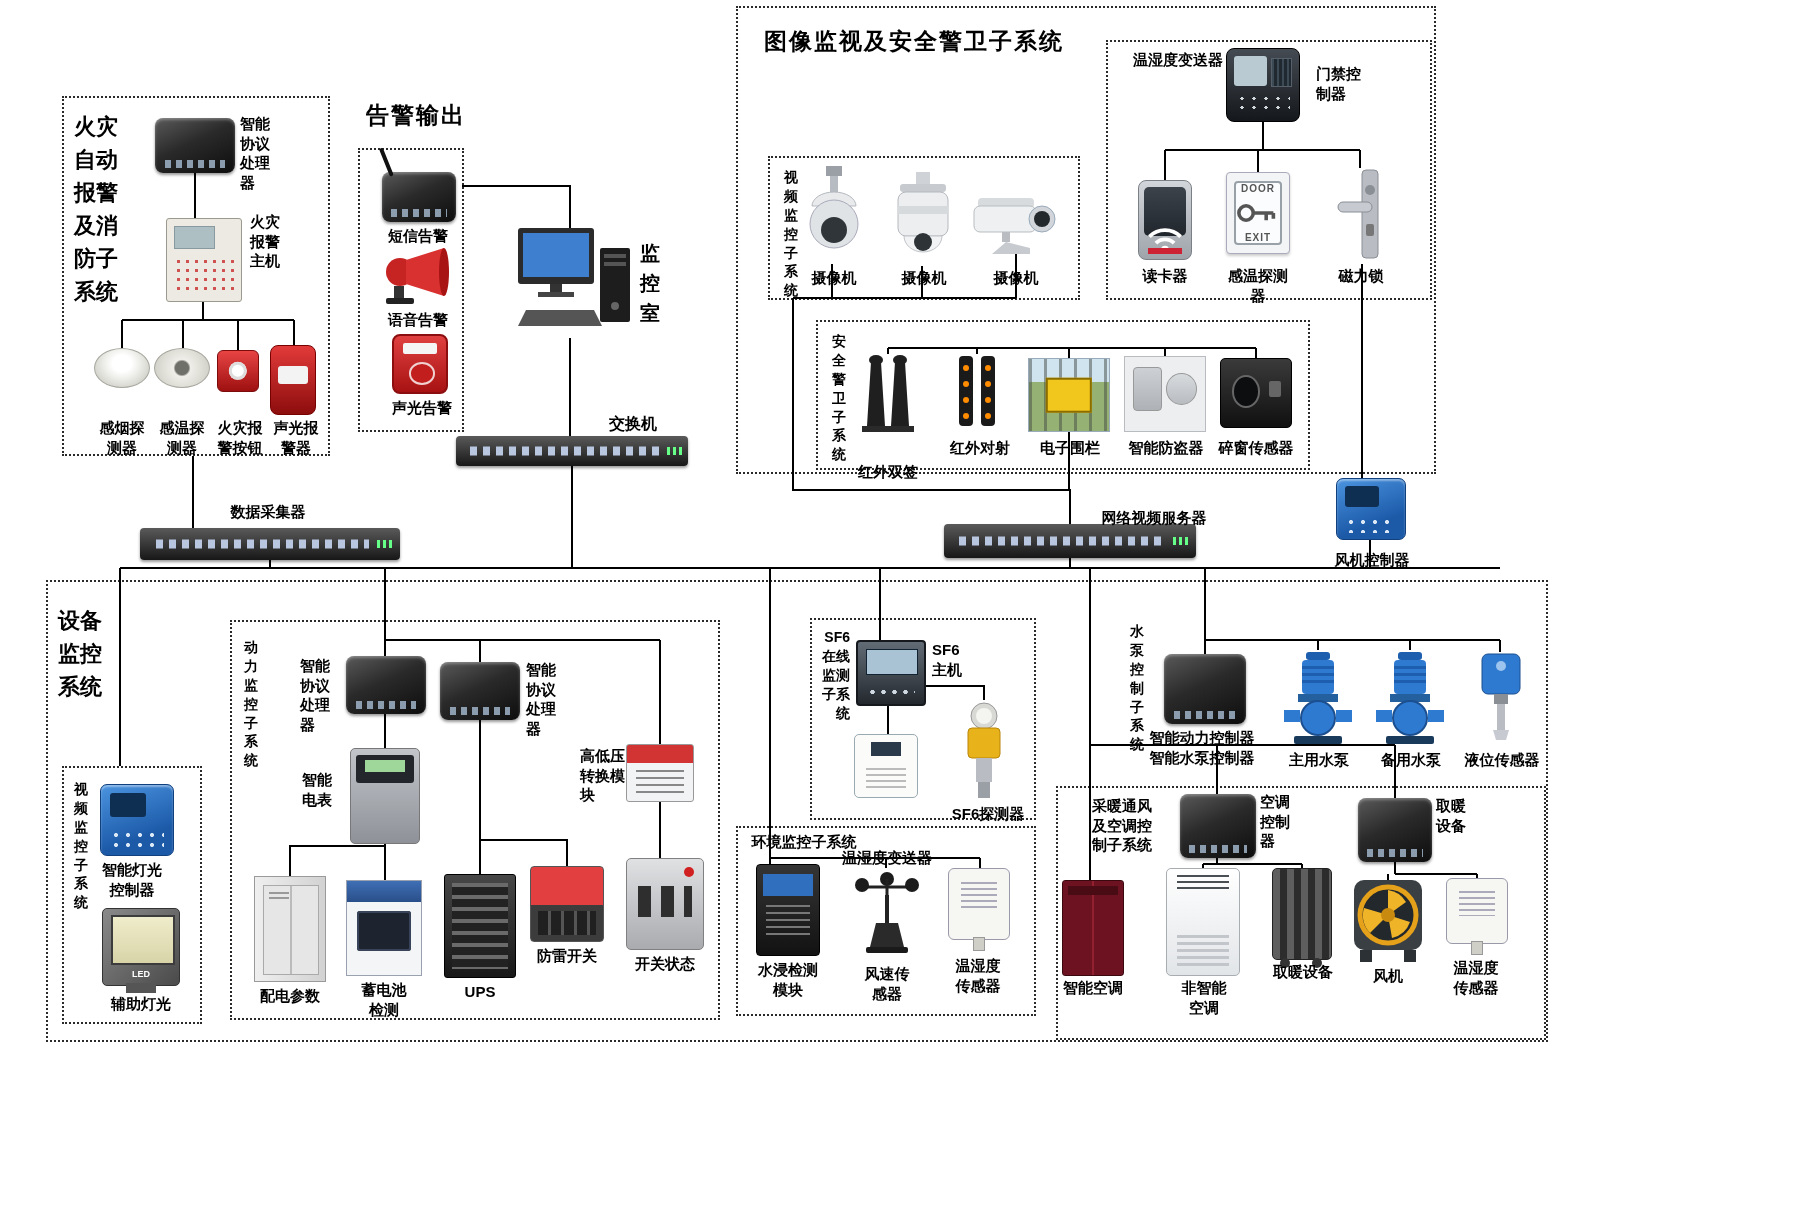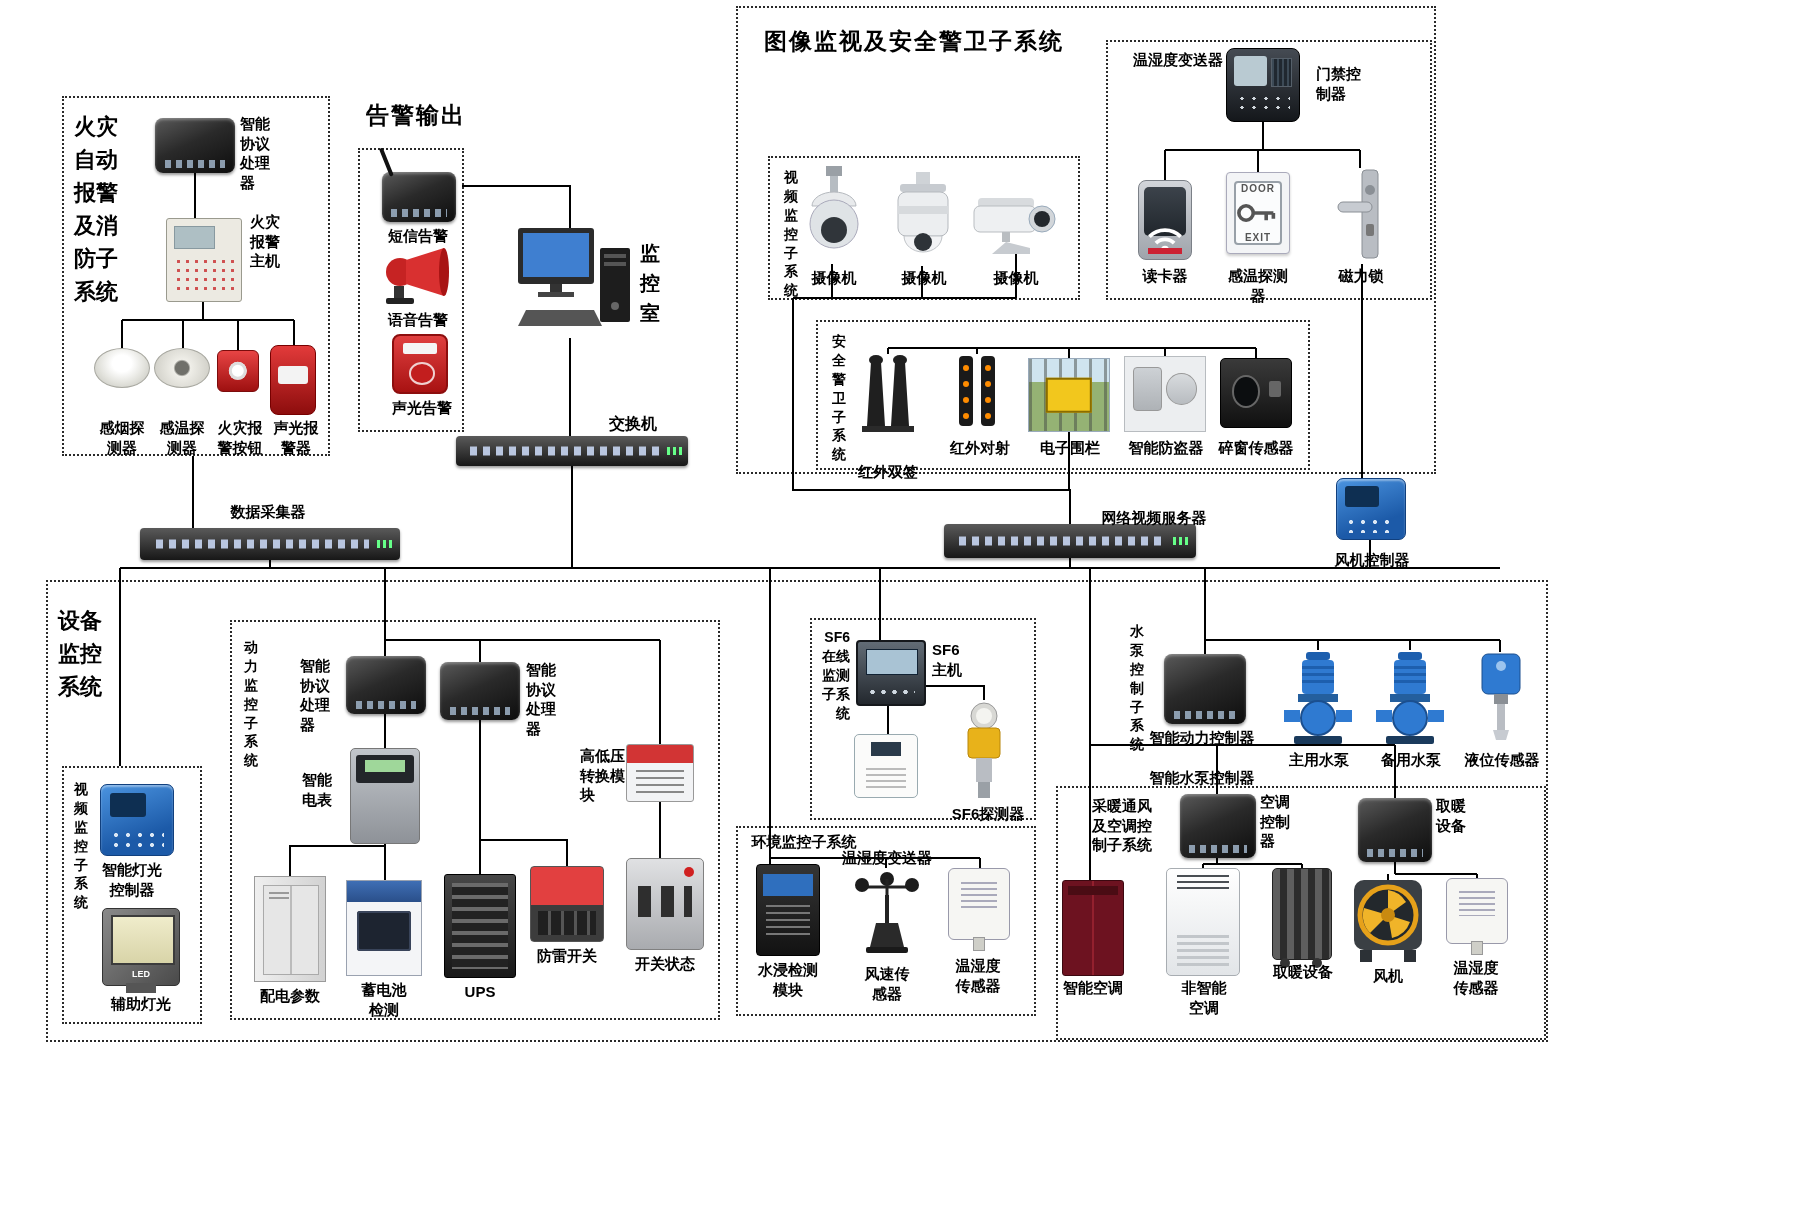--- a/index.html
+++ b/index.html
@@ -424,21 +424,21 @@
         <rect x="12" y="78" width="42" height="6" rx="2" fill="#1a1a1a"></rect>
       </svg>
     </div>
     <div class="lbl" style="left:862px;top:964px;width:50px">风速传感器</div>
     <div class="dev d-humsensor" style="left:948px;top:868px;width:62px;height:72px"></div>
     <div class="lbl" style="left:952px;top:956px;width:52px">温湿度传感器</div>
 
     <div class="vsml" style="left:1128px;top:622px;width:16px">水泵控制子系统</div>
     <div class="dev d-netbox" style="left:1164px;top:654px;width:82px;height:70px"></div>
     <div class="lbl" style="left:1146px;top:728px;width:112px">智能动力控制器</div>
-    <div class="lbl" style="left:1146px;top:768px;width:112px">智能水泵控制器</div>
+    <div class="lbl" style="left:1146px;top:748px;width:112px">智能水泵控制器</div>
     <div class="dev" style="left:1284px;top:650px;width:68px;height:96px">
       <svg viewBox="0 0 68 96">
         <rect x="22" y="2" width="24" height="8" rx="3" fill="#1d5fae"></rect>
         <rect x="18" y="10" width="32" height="34" rx="4" fill="#2f7ad1"></rect>
         <rect x="18" y="16" width="32" height="3" fill="#1d5fae"></rect>
         <rect x="18" y="23" width="32" height="3" fill="#1d5fae"></rect>
         <rect x="18" y="30" width="32" height="3" fill="#1d5fae"></rect>
         <rect x="14" y="44" width="40" height="8" fill="#245f9e"></rect>
         <circle cx="34" cy="68" r="17" fill="#2f7ad1" stroke="#1b4f8f" stroke-width="2"></circle>
         <rect x="0" y="60" width="16" height="12" fill="#2f7ad1"></rect>

